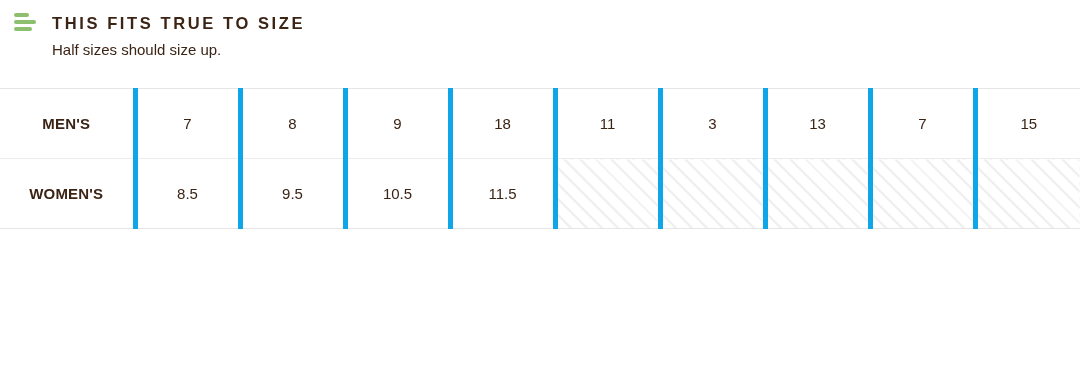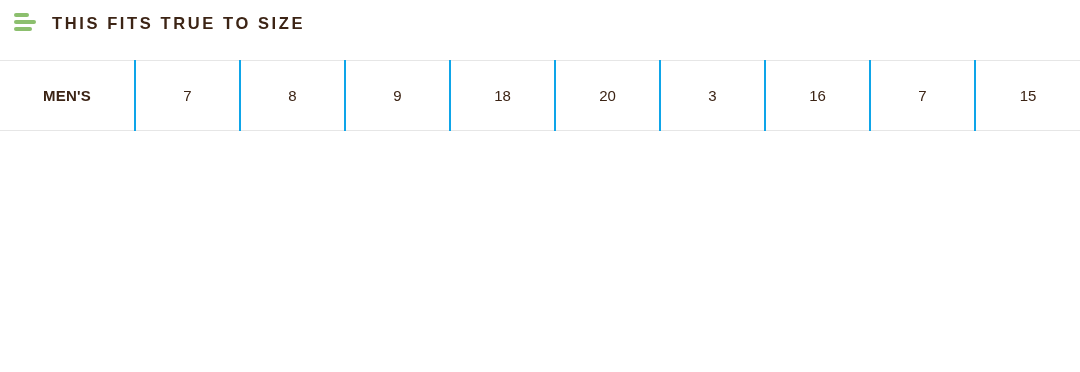--- a/index.html
+++ b/index.html
@@ -71,21 +71,21 @@
     table-layout: fixed;
     border-top: 1px solid #e6e6e6;
     border-bottom: 1px solid #e6e6e6;
   }
   table.size-table td {
     height: 70px;
     text-align: center;
     vertical-align: middle;
     font-size: 15px;
     color: #3c2415;
-    border-right: 2px solid #0ea5e9;
+    border-right: 5px solid #0ea5e9;
     border-bottom: 1px solid #ececec;
     padding: 0;
   }
   table.size-table tr:last-child td {
     border-bottom: none;
   }
   table.size-table td:last-child {
     border-right: none;
   }
   td.row-label {
@@ -111,32 +111,45 @@
 
 <div class="fit-header">
   <div class="fit-title-row">
     <span class="fit-icon">
       <i class="b1"></i>
       <i class="b2"></i>
       <i class="b3"></i>
     </span>
     <span class="fit-title">THIS FITS TRUE TO SIZE</span>
   </div>
+  <div class="fit-subtitle">Half sizes should size up.</div>
 </div>
 
 <div class="size-table-wrap">
   <table class="size-table">
     <tbody>
         <tr>
           <td class="row-label">MEN'S</td>
           <td>7</td>
           <td>8</td>
           <td>9</td>
           <td>18</td>
-          <td>20</td>
+          <td>11</td>
           <td>3</td>
-          <td>16</td>
+          <td>13</td>
           <td>7</td>
           <td>15</td>
+        </tr>
+        <tr>
+          <td class="row-label">WOMEN'S</td>
+          <td>8.5</td>
+          <td>9.5</td>
+          <td>10.5</td>
+          <td>11.5</td>
+          <td class="cell-hatched"></td>
+          <td class="cell-hatched"></td>
+          <td class="cell-hatched"></td>
+          <td class="cell-hatched"></td>
+          <td class="cell-hatched"></td>
         </tr>
       </tbody>
   </table>
 </div>
 
 </body></html>

